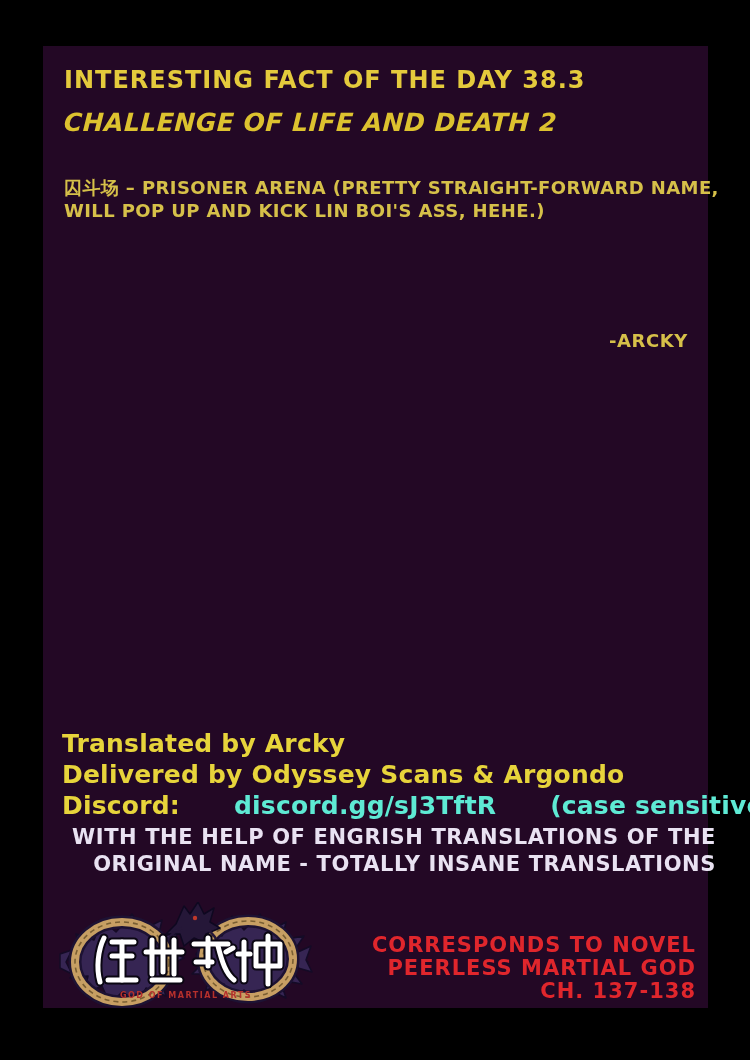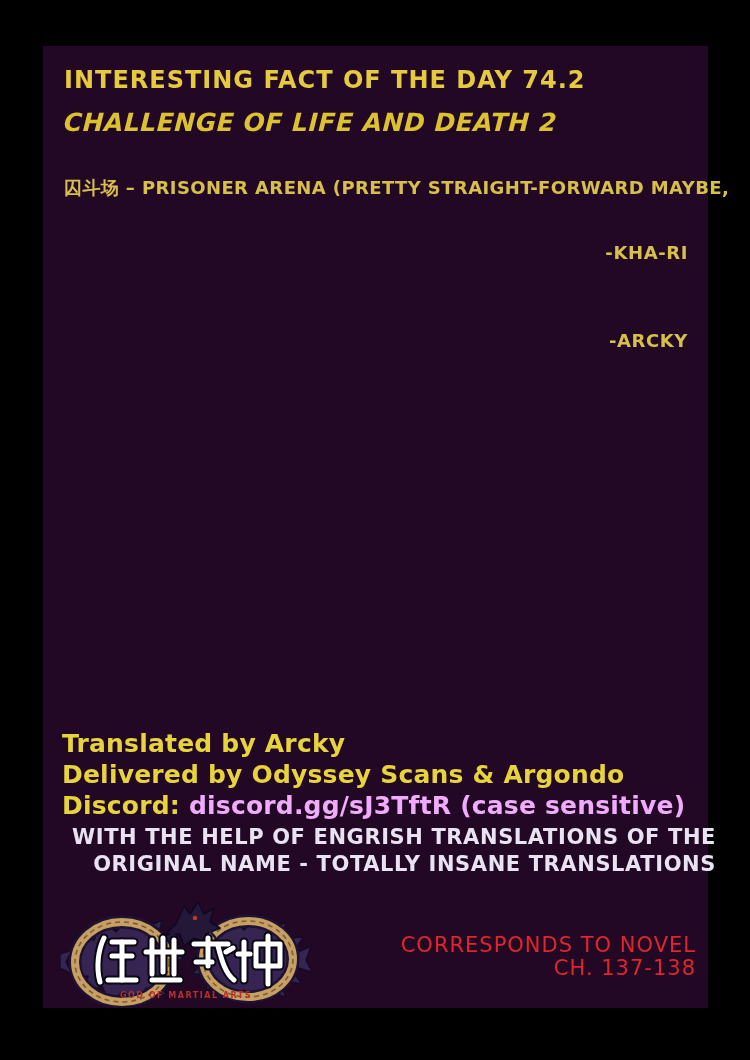--- a/index.html
+++ b/index.html
@@ -38,48 +38,48 @@
     font-size:18px;font-weight:bold;color:#d6c049;letter-spacing:0.6px;
   }
   .signoff.khari{top:196px;}
   .signoff.arcky{top:284px;}
   
   .credits{
     left:19px;top:682px;
     font-size:25px;font-weight:bold;color:#e7d43b;
     line-height:31px;white-space:nowrap;letter-spacing:0.2px;
   }
-  .credits .green{color:#f0abfc;}
+  .credits .green{color:#5eead4;margin-left:45px;}
   
   .engrish{
     left:29px;top:778px;
     font-size:21px;font-weight:bold;color:#e9e2f2;
     line-height:27px;letter-spacing:0.6px;white-space:nowrap;text-align:right;
   }
   
   .novelref{
     right:12px;top:888px;width:400px;text-align:right;
-    font-size:21px;font-weight:normal;color:#e0262c;
+    font-size:21px;font-weight:bold;color:#e0262c;
     line-height:23px;letter-spacing:1px;white-space:nowrap;
   }
   
   .logo{left:15px;top:856px;width:255px;height:106px;}
 </style>
 </head>
 <body>
 
 <div class="panel">
 
-  <div class="abs h1">INTERESTING FACT OF THE DAY 74.2</div>
+  <div class="abs h1">INTERESTING FACT OF THE DAY 38.3</div>
   <div class="abs h2">CHALLENGE OF LIFE AND DEATH 2</div>
 
   <div class="abs para fact">
-    <div>囚斗场 – PRISONER ARENA (PRETTY STRAIGHT-FORWARD MAYBE,</div>
+    <div>囚斗场 – PRISONER ARENA (PRETTY STRAIGHT-FORWARD NAME,</div>
+    <div>WILL POP UP AND KICK LIN BOI'S ASS, HEHE.)</div>
   </div>
-  <div class="abs signoff khari">-KHA-RI</div>
 
   <div class="abs para note">
   </div>
   <div class="abs signoff arcky">-ARCKY</div>
 
   <div class="abs credits">
     <div>Translated by Arcky</div>
     <div>Delivered by Odyssey Scans &amp; Argondo</div>
     <div><span>Discord: </span><span class="green">discord.gg/sJ3TftR</span><span class="green"> (case sensitive)</span></div>
   </div>
@@ -155,16 +155,17 @@
           <path d="M180,52 H192"></path>
           <path d="M198,42 H222 V64 H198 Z"></path>
           <path d="M210,34 V82"></path>
       </g>
     </g>
     <text x="128" y="96" text-anchor="middle" font-size="8" font-weight="bold" letter-spacing="1.5" fill="#b5302c" font-family="DejaVu Sans, sans-serif">GOD OF MARTIAL ARTS</text>
   </svg>
 
   <div class="abs novelref">
     <div>CORRESPONDS TO NOVEL</div>
+    <div>PEERLESS MARTIAL GOD</div>
     <div>CH. 137-138</div>
   </div>
 
 </div>
 
 </body></html>

